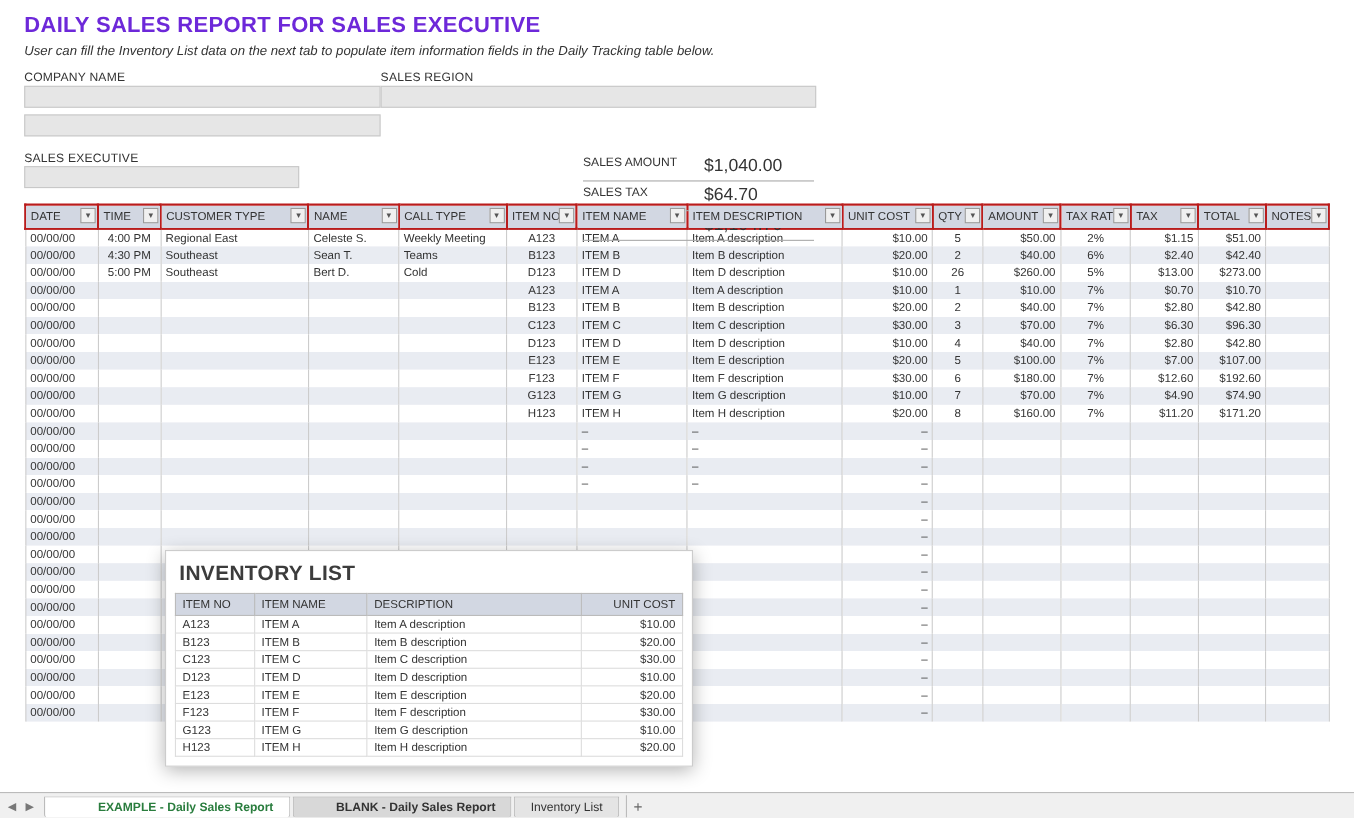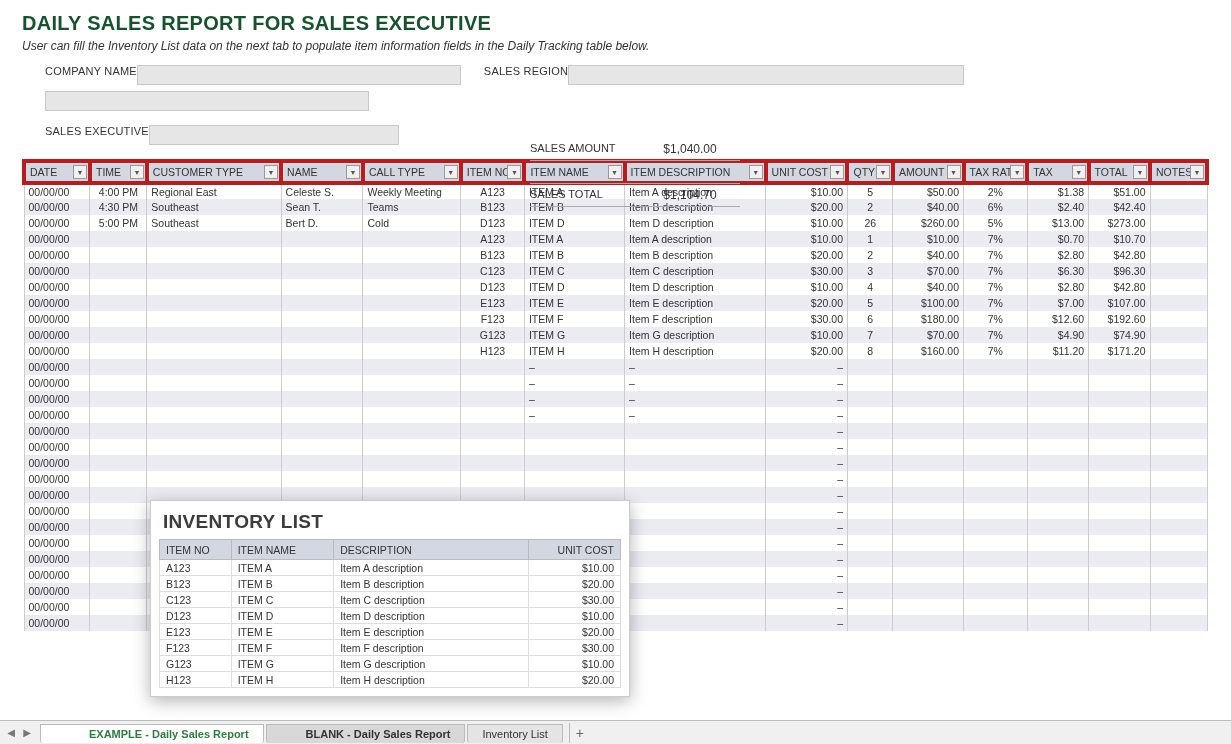--- a/index.html
+++ b/index.html
@@ -1,34 +1,34 @@
 <!DOCTYPE html>
 <html><head>
 <meta charset="utf-8">
 <style>
 * { box-sizing: border-box; margin: 0; padding: 0; }
 body { font-family: Arial, sans-serif; font-size: 12px; color: #333; background: #fff; width: 1231px; height: 744px; overflow: hidden; position: relative; }
 .page { padding: 12px 22px 0 22px; }
-.title { font-size: 20px; font-weight: bold; letter-spacing: 0.3px; color: #14532d; margin-bottom: 4px; }
+.title { font-size: 20px; font-weight: bold; letter-spacing: 0.3px; color: #6d28d9; margin-bottom: 4px; }
 .subtitle { font-style: italic; font-size: 12px; margin-bottom: 12px; }
 .form-row { display: flex; gap: 0; }
-.field-group { display: flex; flex-direction: row; margin-left: 23px; }
+.field-group { display: flex; flex-direction: column; }
 .field-label { font-size: 11px; font-weight: normal; letter-spacing: 0.2px; margin-bottom: 1px; }
 .field-input { background: #e6e6e6; border: 1px solid #c8c8c8; height: 20px; }
 .company-field { width: 324px; }
 .region-field { width: 396px; }
 .time-field { width: 324px; }
 .exec-field { width: 250px; }
 .summary { position: absolute; left: 530px; top: 138px; width: 210px; }
 .sum-row { display: flex; justify-content: space-between; padding: 4px 0; border-bottom: 1px solid #aaa; }
 .sum-row:first-child { border-top: none; }
 .sum-label { font-size: 11px; text-align: left; width: 100px; }
-.sum-val { font-size: 12px; text-align: center; width: 100px; }
+.sum-val { font-size: 16px; text-align: left; width: 100px; }
 .tracking-table { border-collapse: collapse; width: 100%; margin-top: 14px; table-layout: fixed; }
-.tracking-table th { background: #d2d7e2; font-size: 10.5px; font-weight: normal; text-align: left; padding: 3px 4px; border: 4px solid #b91c1c; position: relative; height: 22px; vertical-align: middle; }
+.tracking-table th { background: #d2d7e2; font-size: 10.5px; font-weight: normal; text-align: left; padding: 3px 4px; border: 2px solid #b91c1c; position: relative; height: 22px; vertical-align: middle; }
 .tracking-table td { font-size: 10.5px; padding: 1px 4px; border-left: 1px solid #ccc; border-right: 1px solid #ccc; height: 16px; white-space: nowrap; overflow: hidden; }
 .tracking-table tr.alt td { background: #e9ecf2; }
 .num { text-align: right; }
 .ctr { text-align: center; }
 .filter-btn { position: absolute; right: 1px; top: 2px; width: 14px; height: 14px; background: #f0f0f0; border: 1px solid #999; display: flex; align-items: center; justify-content: center; font-size: 8px; color: #555; cursor: pointer; }
 .filter-btn::after { content: "▼"; font-size: 7px; }
 .inv-popup { position: absolute; left: 150px; top: 500px; width: 480px; background: #fff; box-shadow: 0 4px 16px rgba(0,0,0,0.3); border: 1px solid #ccc; }
 .inv-title { font-size: 19px; font-weight: bold; color: #3c3c3c; letter-spacing: 0.3px; padding: 10px 12px 6px; }
 .inv-table { border-collapse: collapse; width: calc(100% - 16px); margin: 0 8px 8px; }
 .inv-table th { background: #d2d7e2; font-size: 10.5px; font-weight: normal; text-align: left; padding: 3px 6px; border: 1px solid #bbb; height: 20px; }
@@ -127,21 +127,21 @@
           <td class="">Regional East</td>
           <td class="">Celeste S.</td>
           <td class="">Weekly Meeting</td>
           <td class="ctr">A123</td>
           <td class="">ITEM A</td>
           <td class="">Item A description</td>
           <td class="num">$10.00</td>
           <td class="ctr">5</td>
           <td class="num">$50.00</td>
           <td class="ctr">2%</td>
-          <td class="num">$1.38</td>
+          <td class="num">$1.15</td>
           <td class="num">$51.00</td>
           <td class=""></td>
         </tr>
         <tr class="alt">
           <td class="">00/00/00</td>
           <td class="ctr">4:30 PM</td>
           <td class="">Southeast</td>
           <td class="">Sean T.</td>
           <td class="">Teams</td>
           <td class="ctr">B123</td>

